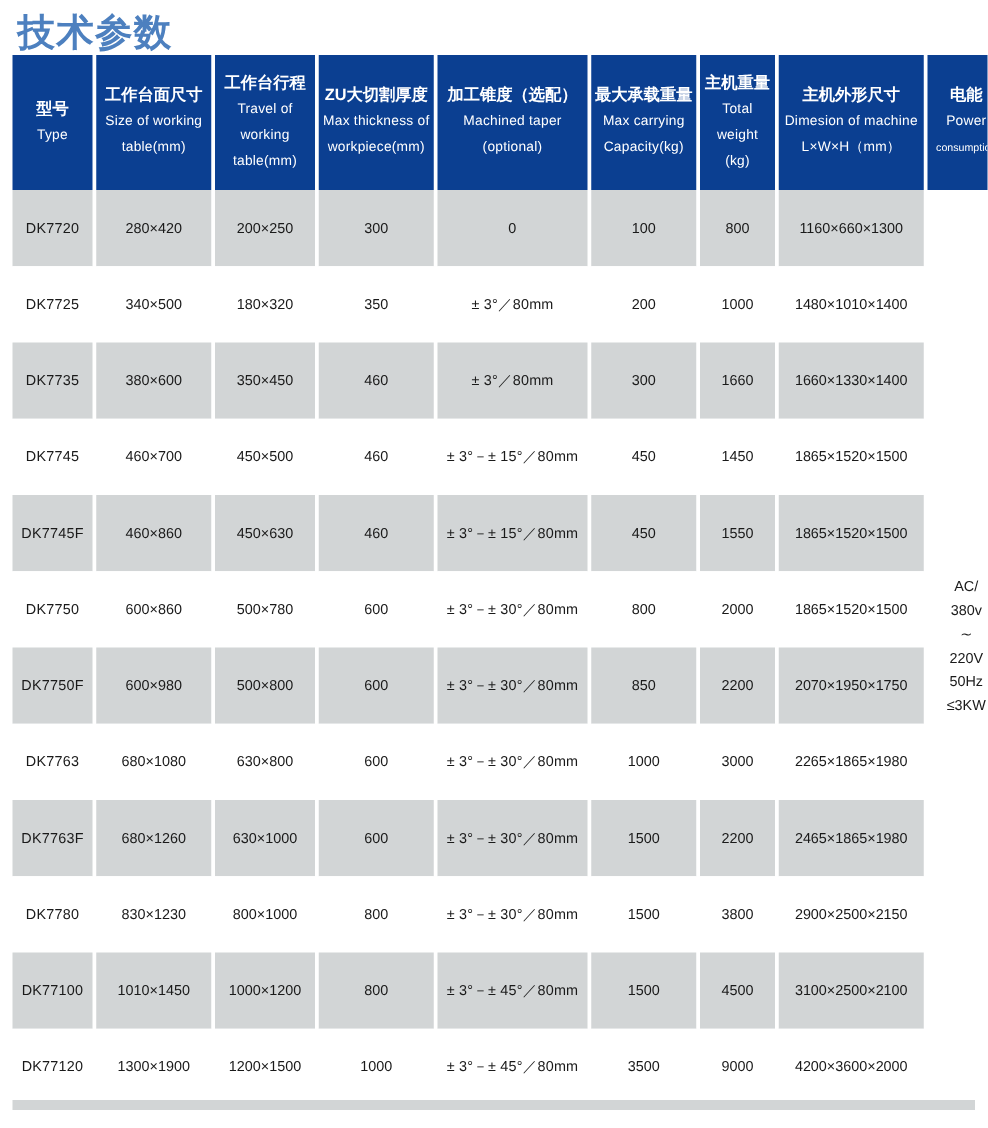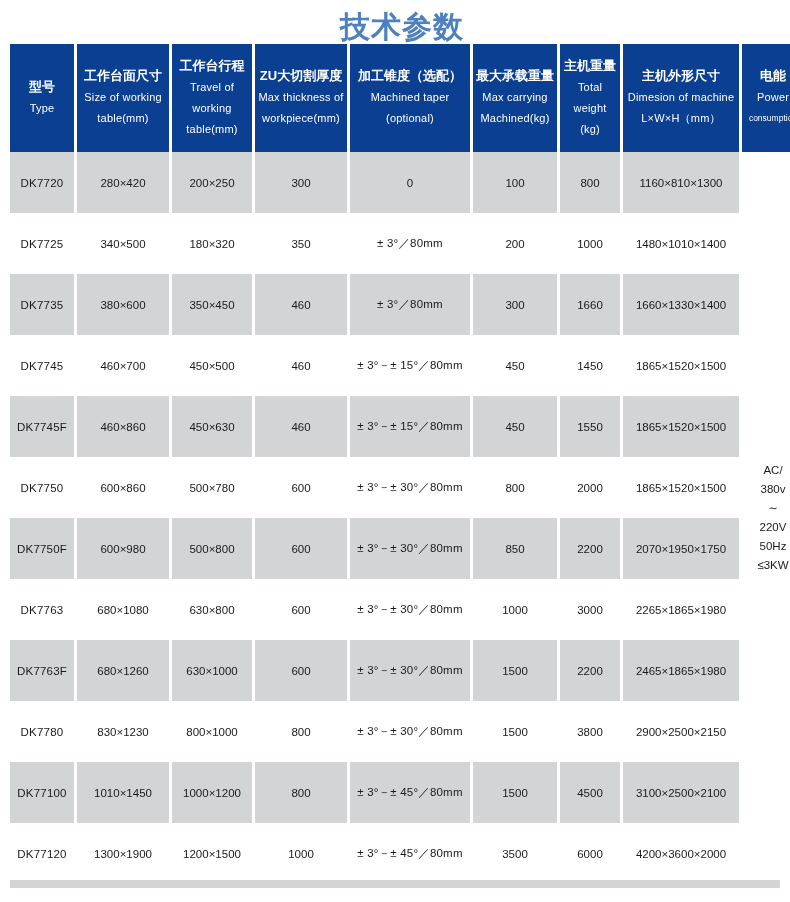--- a/index.html
+++ b/index.html
@@ -24,21 +24,20 @@
   
   .page-title {
     font-size: 30px;
     font-weight: bold;
     color: #4d80bf;
     letter-spacing: 1px;
     padding: 8px 0 4px 14px;
     line-height: 38px;
     height: 44px;
     box-sizing: border-box;
-    text-align: center;
   }
 
   
   .spec-table {
     border-collapse: separate;
     border-spacing: 3px 0;
     width: 790px;
     table-layout: fixed;
     margin-left: 7px;
   }
@@ -164,21 +163,21 @@
           <span class="th-en">workpiece(mm)</span>
         </th>
         <th>
           <span class="th-cn">加工锥度（选配）</span>
           <span class="th-en">Machined  taper</span>
           <span class="th-en">(optional)</span>
         </th>
         <th>
           <span class="th-cn">最大承载重量</span>
           <span class="th-en">Max  carrying</span>
-          <span class="th-en">Machined(kg)</span>
+          <span class="th-en">Capacity(kg)</span>
         </th>
         <th>
           <span class="th-cn">主机重量</span>
           <span class="th-en">Total weight</span>
           <span class="th-en">(kg)</span>
         </th>
         <th>
           <span class="th-cn">主机外形尺寸</span>
           <span class="th-en">Dimesion of machine</span>
           <span class="th-en">L×W×H（mm）</span>
@@ -194,21 +193,21 @@
     <tbody>
 
       <tr class="row-alt">
         <td class="cell-model">DK7720</td>
         <td class="cell-dim">280×420</td>
         <td class="cell-dim">200×250</td>
         <td>300</td>
         <td class="cell-taper">0</td>
         <td>100</td>
         <td>800</td>
-        <td class="cell-dim">1160×810×1300</td>
+        <td class="cell-dim">1160×660×1300</td>
         <td class="power-cell" rowspan="12">
           <div class="power-stack">
             <span>AC/</span>
             <span>380v</span>
             <span>∼</span>
             <span>220V</span>
             <span>50Hz</span>
             <span>≤3KW</span>
           </div>
         </td>
@@ -324,20 +323,20 @@
         <td class="cell-dim">3100×2500×2100</td>
       </tr>
 
       <tr>
         <td class="cell-model">DK77120</td>
         <td class="cell-dim">1300×1900</td>
         <td class="cell-dim">1200×1500</td>
         <td>1000</td>
         <td class="cell-taper">± 3°－± 45°／80mm</td>
         <td>3500</td>
-        <td>6000</td>
+        <td>9000</td>
         <td class="cell-dim">4200×3600×2000</td>
       </tr>
     </tbody>
   </table>
 
   <div class="footer-bar"></div>
 </div>
 
 </body></html>

